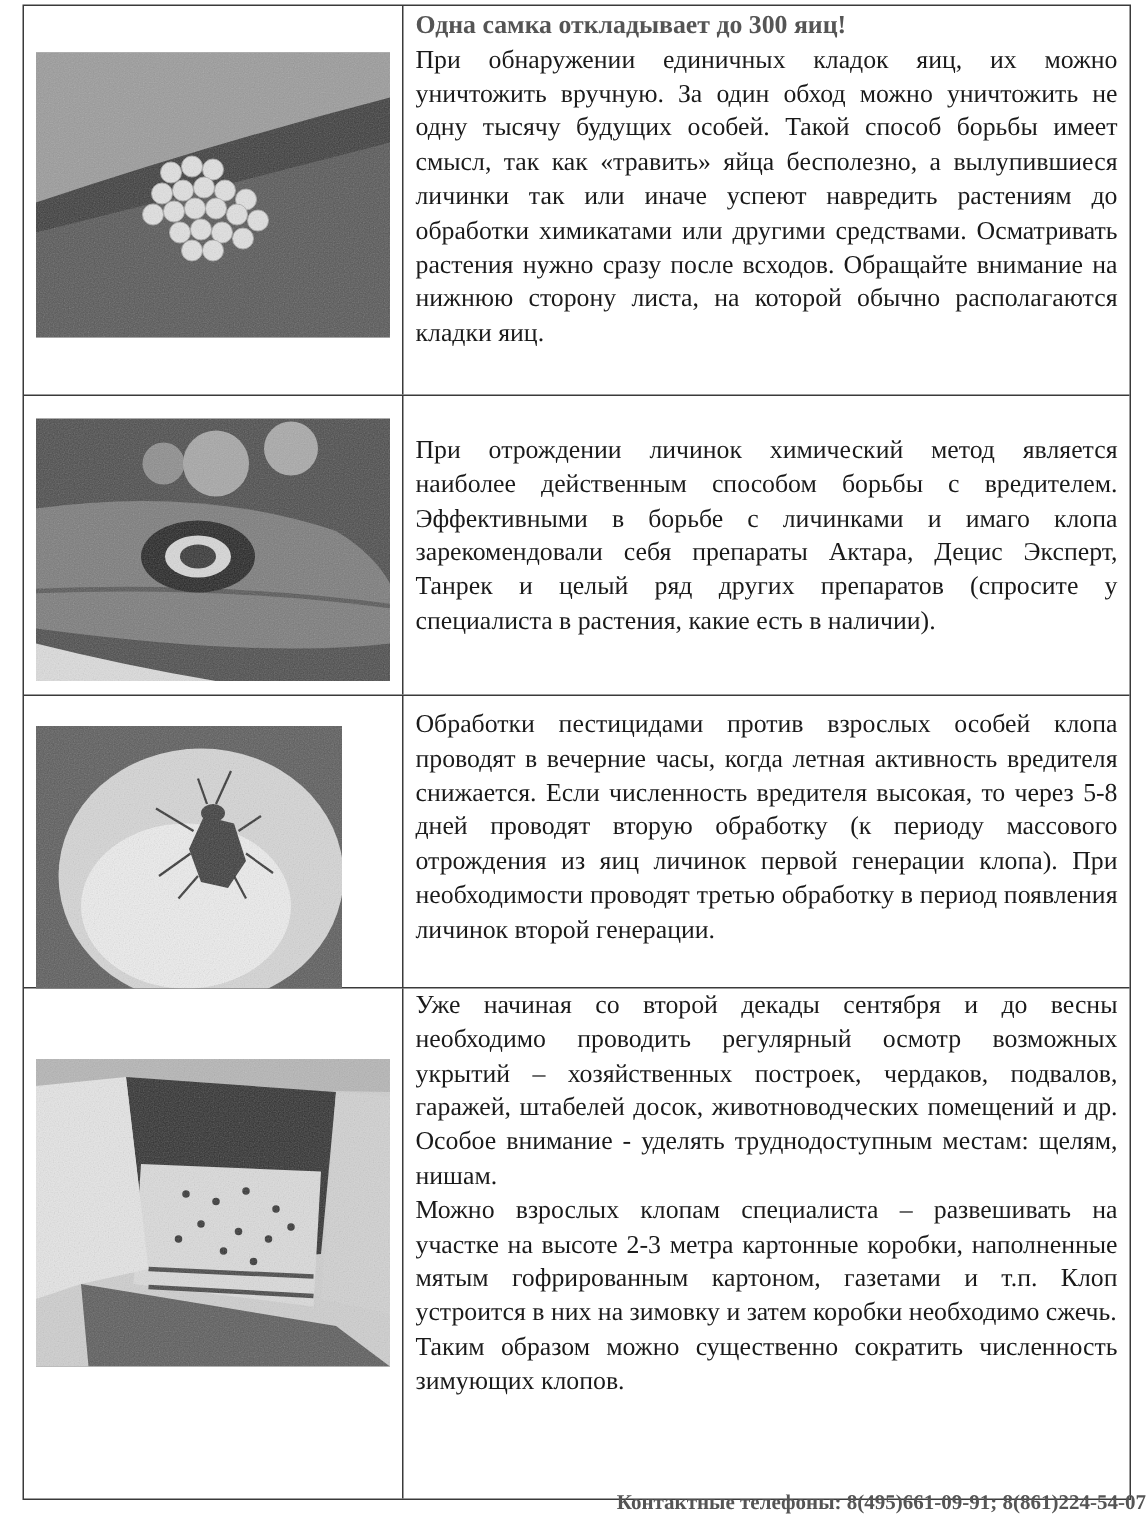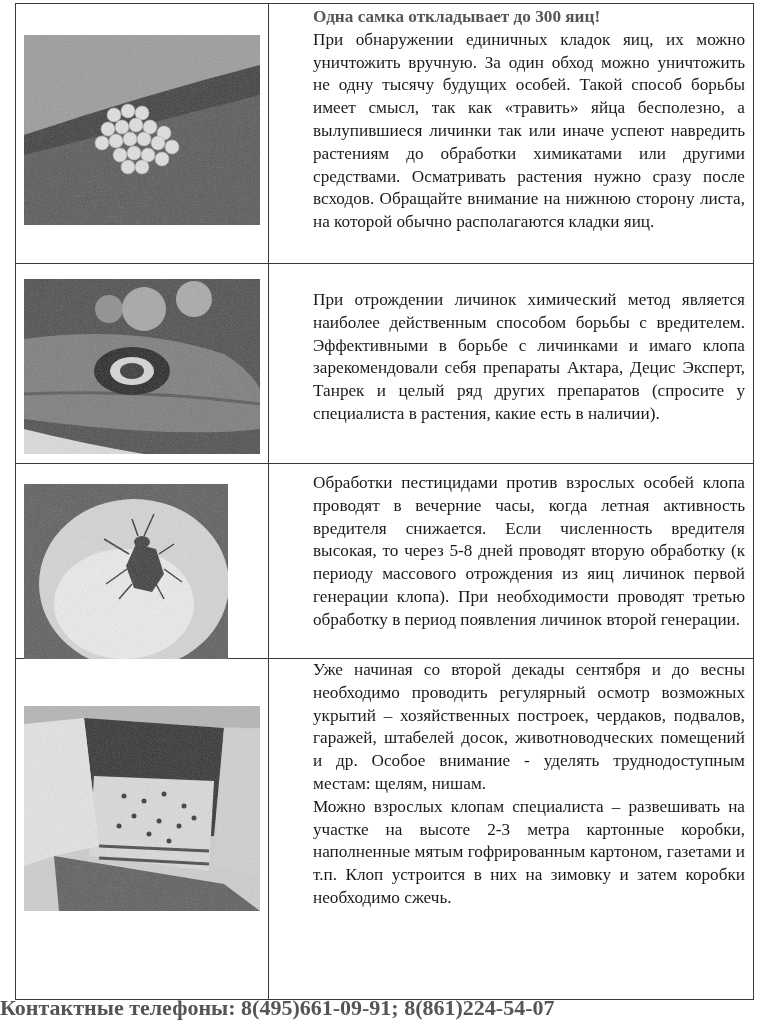--- a/index.html
+++ b/index.html
@@ -1,31 +1,31 @@
 <!DOCTYPE html>
 <html><head>
 <meta charset="utf-8">
 <style>
   html, body { margin: 0; padding: 0; background: #ffffff; }
   body { width: 764px; height: 1024px; position: relative; overflow: hidden;
          font-family: "Liberation Serif", "DejaVu Serif", serif; color: #1a1a1a; }
   .doc-table { position: absolute; left: 15px; top: 3px; width: 737px;
                border: 1.5px solid #3a3a3a; border-collapse: collapse; }
-  .row { display: flex; border-bottom: 1.5px solid #3a3a3a; box-sizing: border-box; gap: 36px; }
+  .row { display: flex; border-bottom: 1.5px solid #3a3a3a; box-sizing: border-box; }
   .row:last-child { border-bottom: none; }
   .img-cell { width: 253px; border-right: 1.5px solid #3a3a3a; box-sizing: border-box;
               position: relative; flex: none; }
   .txt-cell { flex: 1; padding: 2px 8px 2px 8px; box-sizing: border-box;
               font-size: 17.2px; line-height: 22.8px; text-align: justify; }
   .txt-cell p { margin: 0; text-align: justify; }
   .txt-cell b { font-weight: normal; }
   .title { font-weight: bold; color: #555; }
   .photo { position: absolute; overflow: hidden; background: #777; }
-  .footer { position: absolute; left: 0; width: 764px; top: 995px; text-align: left;
-            font-weight: bold; font-size: 22px; color: #555; }
+  .footer { position: absolute; left: 0; width: 764px; top: 995px; text-align: right;
+            font-weight: bold; font-size: 14px; color: #555; }
   svg { display: block; }
 </style>
 </head>
 <body>
 
 <div class="doc-table">
 
   <div class="row" style="height:260px">
     <div class="img-cell">
       <div class="photo" style="left:8px; top:31px; width:236px; height:190px;">
@@ -183,18 +183,19 @@
           <path d="M30 150 L200 178 L236 205 L35 205 Z" fill="#5a5a5a"></path>
           <path d="M0 18 L60 12 L75 140 L30 150 L0 160 Z" fill="#e6e6e6"></path>
           <path d="M200 22 L236 25 L236 170 L190 160 Z" fill="#d2d2d2"></path>
           <rect width="236" height="205" filter="url(#n4)"></rect>
         </svg>
       </div>
     </div>
     <div class="txt-cell" style="padding-top:0px">
       <p><span>Уже начиная со второй декады сентября и до весны необходимо проводить регулярный осмотр возможных укрытий – хозяйственных построек, чердаков, подвалов, гаражей, штабелей досок, животноводческих помещений и др. Особое внимание - уделять труднодоступным местам: щелям, нишам.</span></p>
       <p><span>Можно взрослых клопам </span><b>специалиста</b><span> – развешивать на участке на высоте 2-3 метра картонные коробки, наполненные мятым гофрированным картоном, газетами и т.п. Клоп устроится в них на зимовку и затем коробки необходимо сжечь.</span></p>
+      <p><span>Таким образом </span><b>можно существенно сократить численность зимующих клопов</b><span>.</span></p>
     </div>
   </div>
 
 </div>
 
 <div class="footer">Контактные телефоны: 8(495)661-09-91; 8(861)224-54-07</div>
 
 </body></html>

